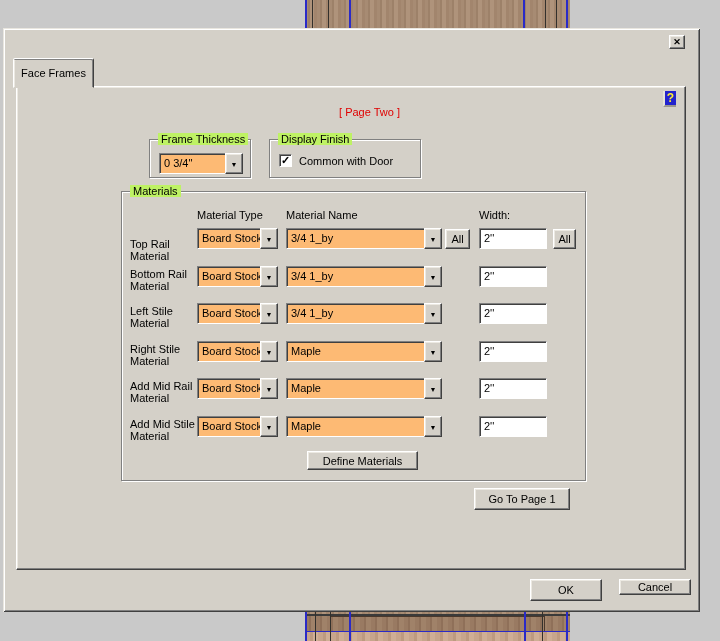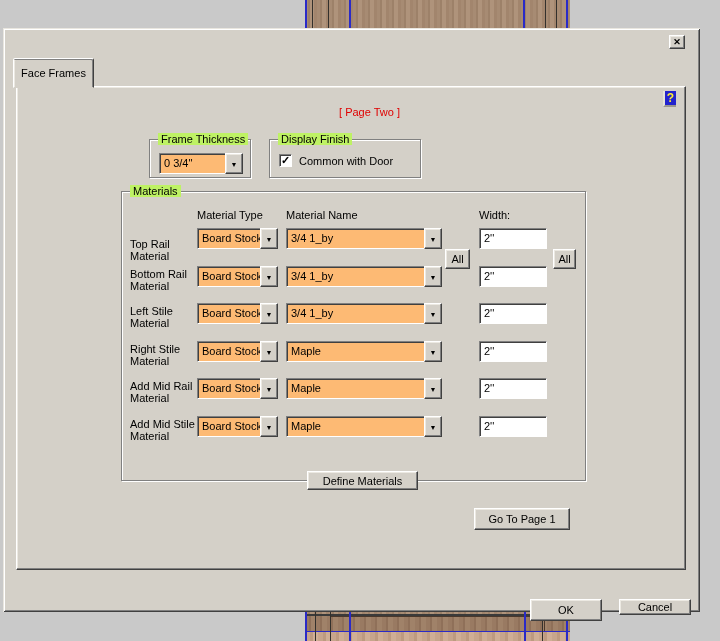--- a/index.html
+++ b/index.html
@@ -131,21 +131,21 @@
     font-weight:bold; font-size:12px; line-height:14px; text-align:center;
   }
   .banner {
     position:absolute; left:280px; top:19px; width:145px;
     color:#e00000; text-align:center;
   }
   .col-head { position:absolute; white-space:nowrap; }
   .row-label {
     position:absolute; width:66px; line-height:12px;
   }
-  .push { position:absolute; font-size:11px;margin-top:20px; }
+  .push { position:absolute; font-size:11px; }
   label, .legend, .col-head, .row-label { cursor:default; }
 </style>
 </head>
 <body>
 
 <div class="wood wood-top">
   <div class="vline blue" style="left:0"></div>
   <div class="vline dark" style="left:7px"></div>
   <div class="vline dark" style="left:23px"></div>
   <div class="vline blue" style="left:44px"></div>

